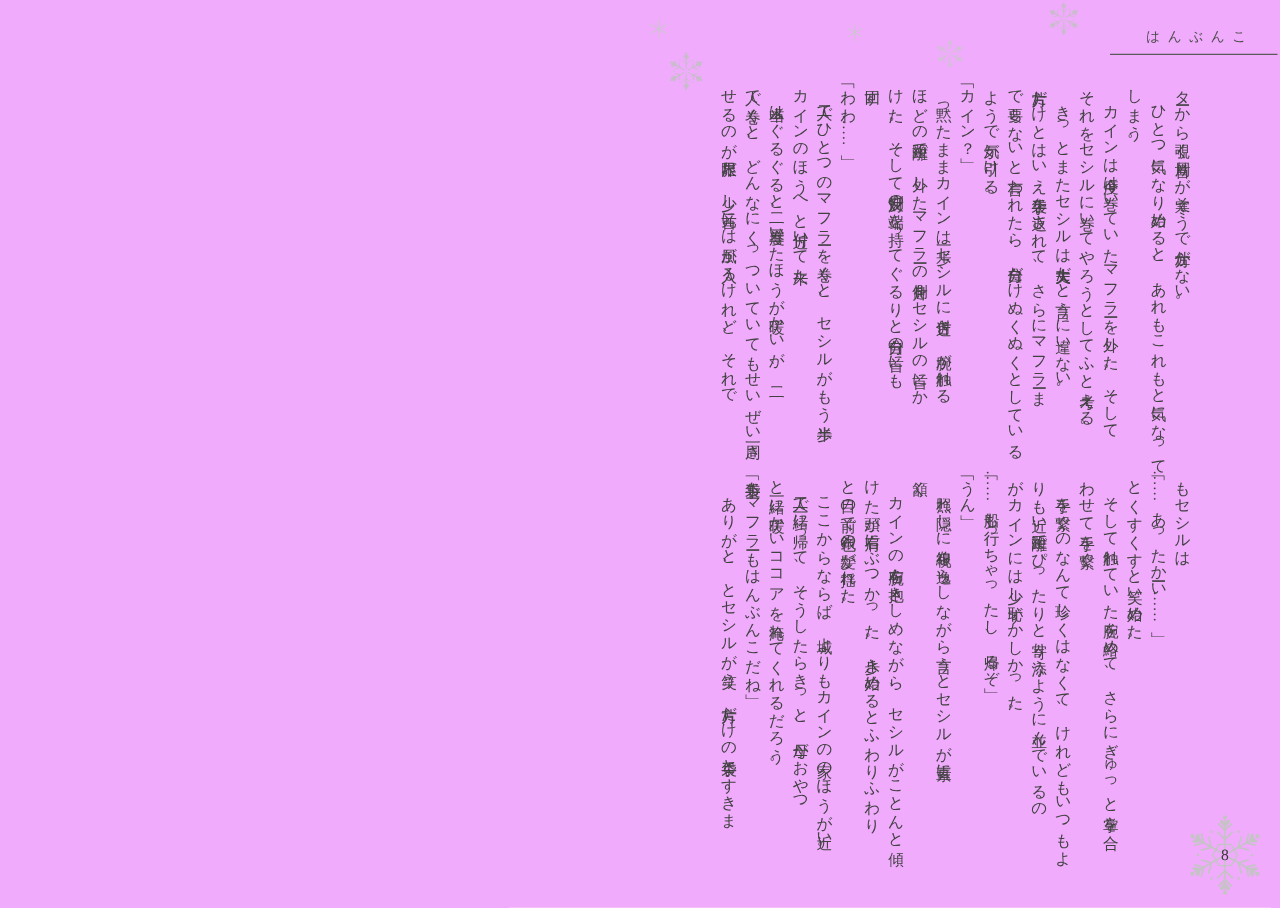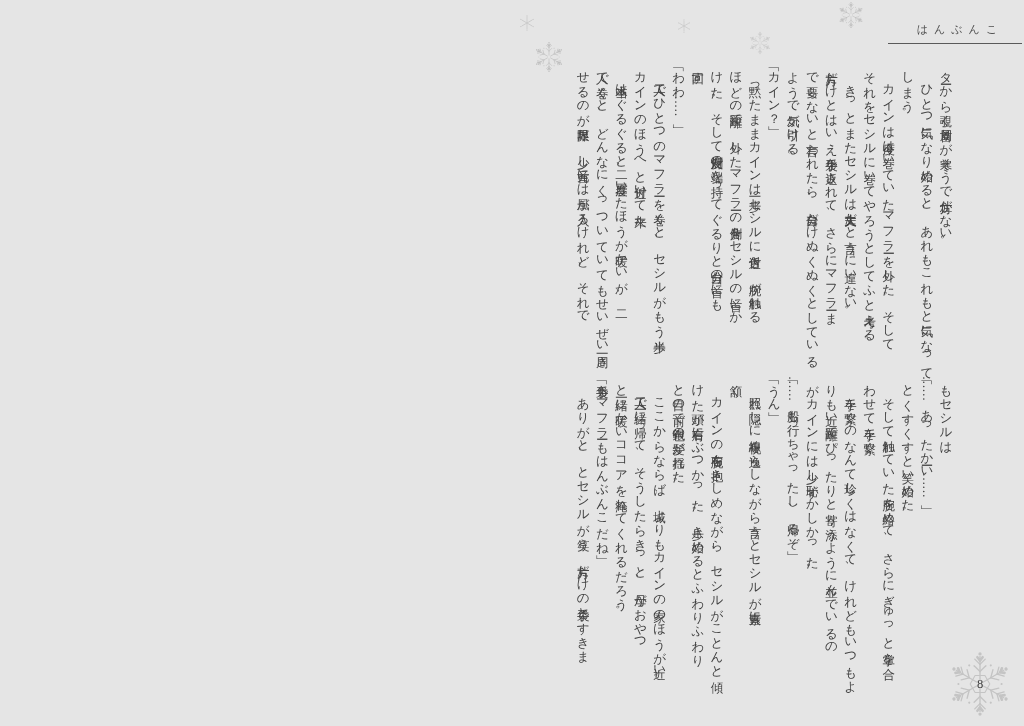--- a/index.html
+++ b/index.html
@@ -1,21 +1,21 @@
 <!DOCTYPE html>
 <html><head>
 <meta charset="utf-8">
 <style>
   html,body { margin:0; padding:0; }
   body {
     width:1024px; height:726px; position:relative; overflow:hidden;
     background:#ffffff;
     font-family:"Liberation Serif","DejaVu Serif",serif;
   }
-  .page { position:absolute; inset:0; background:#e5e5e5; }
+  .page { position:absolute; inset:0; background:#f0abfc; }
 
   
   .header-title {
     position:absolute; top:22px; left:888px; width:134px; box-sizing:border-box;
     text-align:center; font-size:11px; letter-spacing:6px; padding-left:10px;
     color:#4f4f4f; white-space:nowrap;
   }
   .header-rule {
     position:absolute; top:43px; left:888px; width:134px; height:0;
     border-top:1px solid #5a5a5a;

